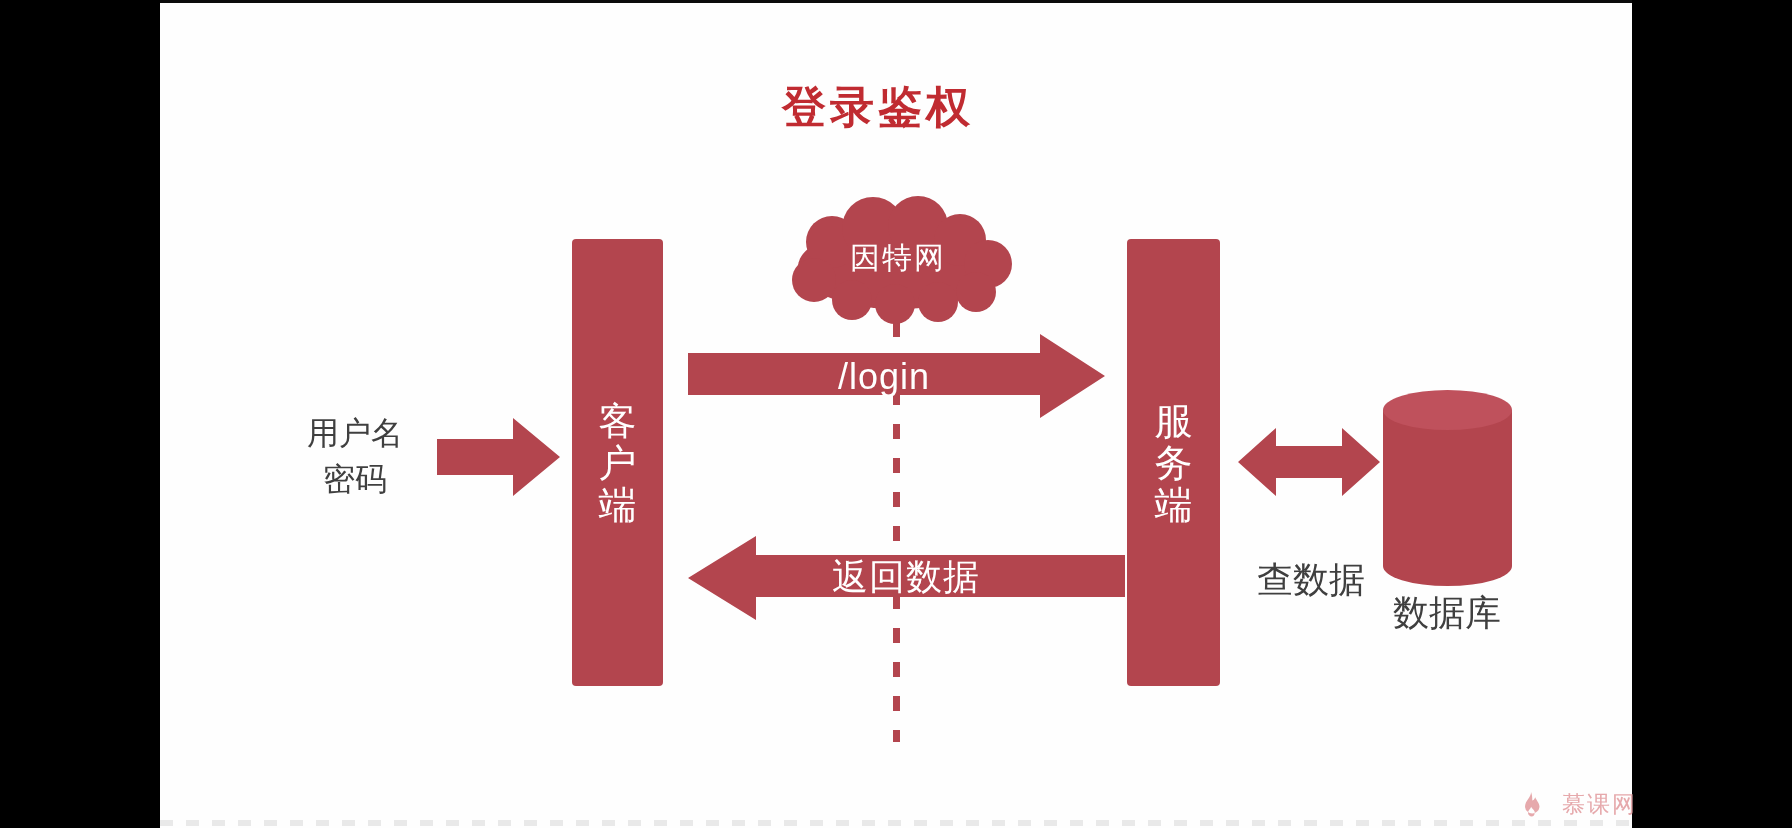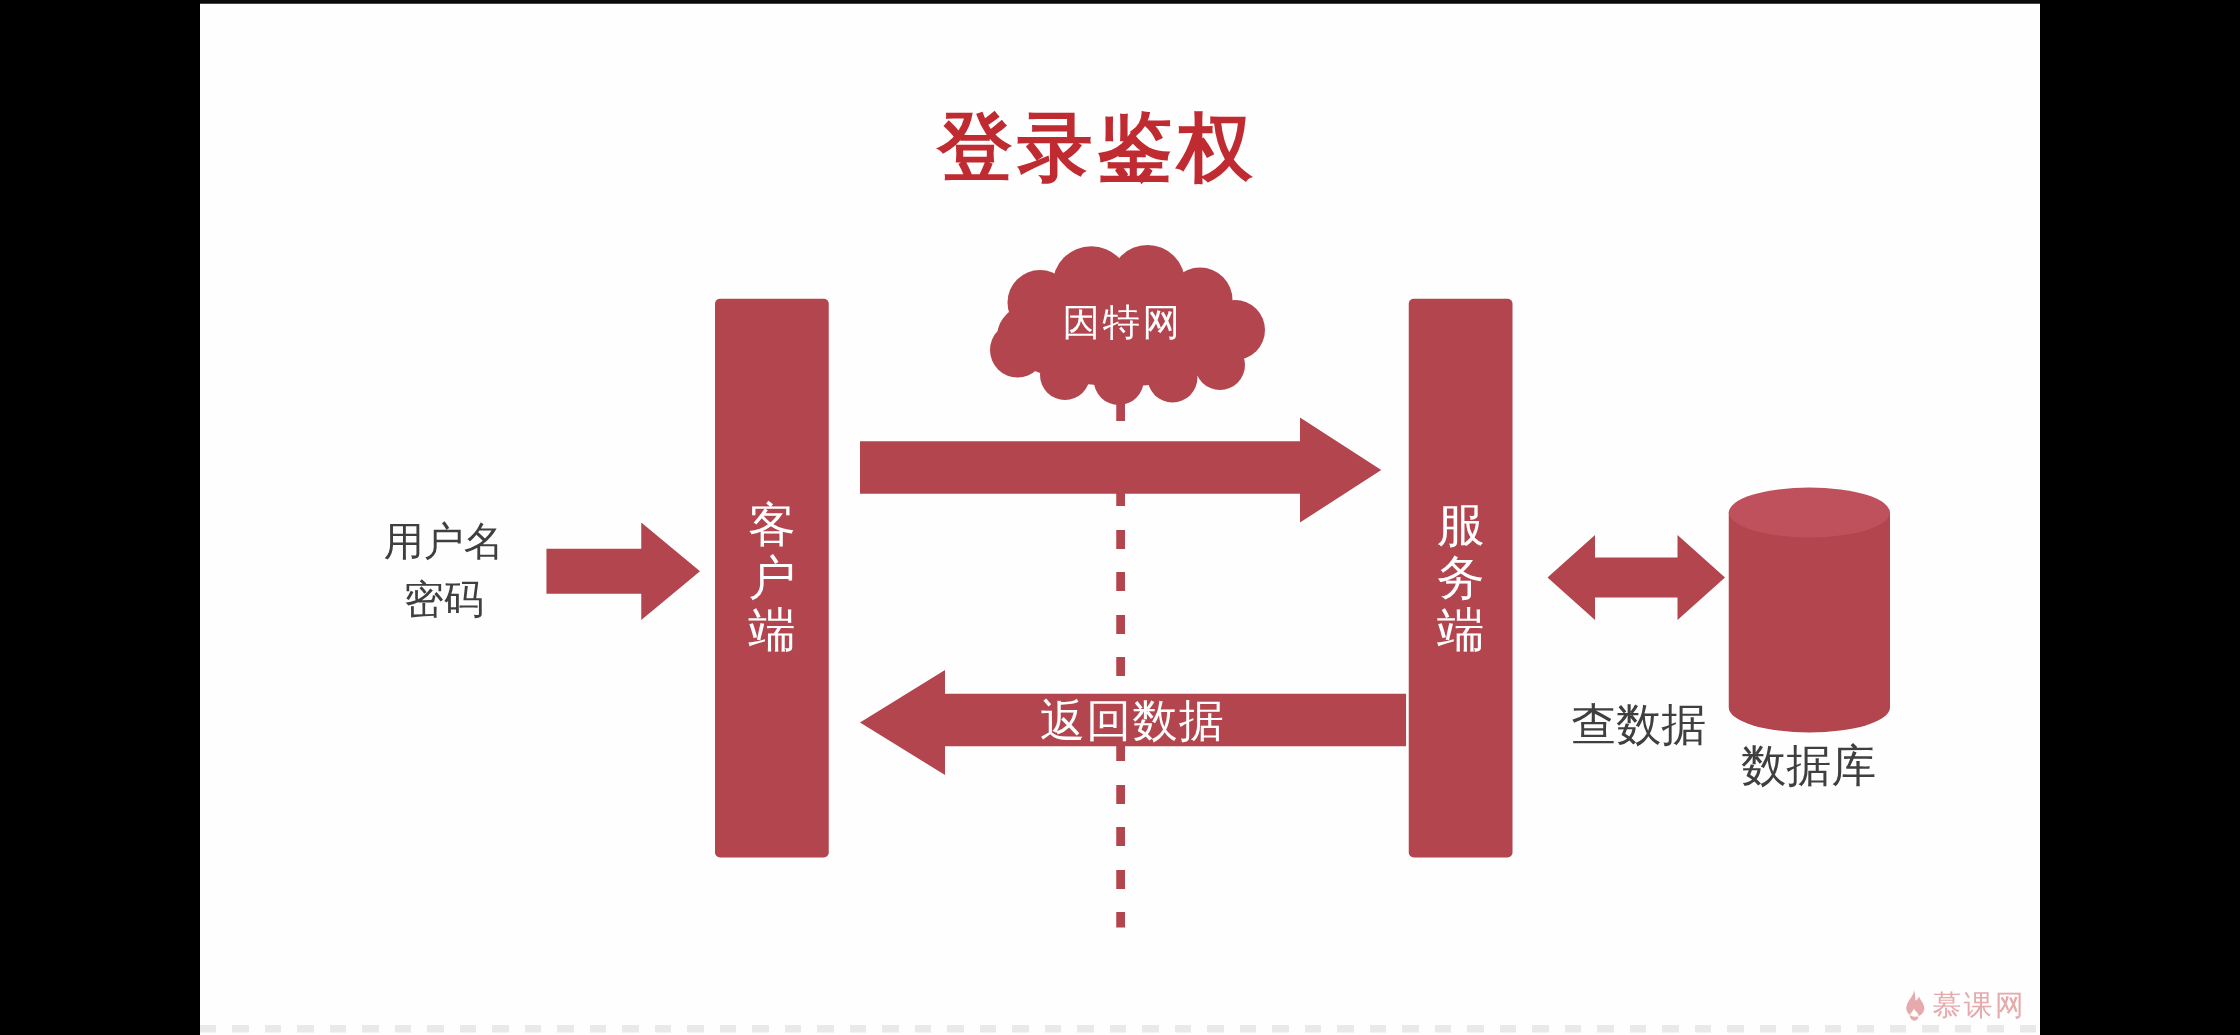--- a/index.html
+++ b/index.html
@@ -17,34 +17,34 @@
     position:relative;width:1792px;height:828px;background:#fefefe;
     overflow:hidden;font-family:"Liberation Sans","DejaVu Sans",sans-serif;
   }
   .bar{position:absolute;top:0;height:828px;width:160px;background:var(--letterbox);}
   .bar.left{left:0;} .bar.right{left:1632px;}
   .topline{position:absolute;left:160px;top:0;width:1472px;height:3px;background:#0b0b0b;}
   .bottom-dashes{position:absolute;left:160px;top:820px;width:1472px;height:6px;
     background:repeating-linear-gradient(90deg,var(--dash-gray) 0 13px,transparent 13px 26px);}
 
   .title{position:absolute;left:628px;top:78px;width:500px;text-align:center;
-    font-size:60px;font-weight:bold;color:var(--title-red);letter-spacing:4px;}
+    font-size:44px;font-weight:bold;color:var(--title-red);letter-spacing:4px;}
 
   .cloud{position:absolute;left:780px;top:192px;width:236px;height:133px;}
   .cloud svg{position:absolute;inset:0;}
   .cloud-label{position:absolute;inset:0;display:flex;align-items:center;justify-content:center;
     color:var(--white);font-size:30px;letter-spacing:2px;}
 
   .vline{position:absolute;left:893px;top:322px;width:7px;height:420px;
     background:repeating-linear-gradient(180deg,var(--shape-red) 0 15px,transparent 15px 34px);}
 
   .pillar{position:absolute;top:239px;height:447px;background:var(--shape-red);
     border-radius:4px;display:flex;align-items:center;justify-content:center;}
   .pillar.client{left:572px;width:91px;}
-  .pillar.server{left:1127px;width:83px;}
+  .pillar.server{left:1127px;width:93px;}
   .vlabel{width:40px;color:var(--white);font-size:38px;line-height:42px;
     text-align:center;word-break:break-all;}
 
   .credentials{position:absolute;left:275px;top:410px;width:160px;text-align:center;
     color:var(--text-dark);font-size:32px;line-height:46px;}
 
   .arrow-svg{position:absolute;}
   .red-fill{fill:var(--shape-red);}
   .a-in{left:437px;top:418px;}
   .a-login{left:688px;top:334px;}
@@ -56,21 +56,21 @@
   .login-label{left:764px;top:357px;}
   .return-label{left:786px;top:557px;}
 
   .side-label{position:absolute;width:160px;text-align:center;color:var(--text-dark);font-size:36px;}
   .compare-label{left:1225px;top:377px;}
   .query-label{left:1231px;top:508px;margin-top:48px;}
   .db-label{left:1367px;top:589px;}
 
   .db-cyl{left:1381px;top:386px;}
 
-  .watermark{position:absolute;left:1522px;top:789px;display:flex;align-items:center;gap:4px;
+  .watermark{position:absolute;left:1522px;top:789px;display:flex;align-items:center;gap:20px;
     color:var(--watermark-pink);font-size:23px;letter-spacing:2px;}
   .flame{width:20px;height:27px;}
   .flame path{fill:var(--watermark-pink);}
 </style>
 </head>
 <body>
 
 <div id="stage">
 
   <div class="bar left"></div>
@@ -112,20 +112,21 @@
     <div>密码</div>
   </div>
 
   <svg class="arrow-svg a-in" width="123" height="78" viewBox="0 0 123 78">
     <polygon class="red-fill" points="0,21 76,21 76,0 123,39 76,78 76,57 0,57"></polygon>
   </svg>
 
   <svg class="arrow-svg a-login" width="417" height="84" viewBox="0 0 417 84">
     <polygon class="red-fill" points="0,19 352,19 352,0 417,42 352,84 352,61 0,61"></polygon>
   </svg>
+  <div class="arrow-label login-label">/login</div>
 
   <svg class="arrow-svg a-return" width="437" height="84" viewBox="0 0 437 84">
     <polygon class="red-fill" points="0,42 68,0 68,19 437,19 437,61 68,61 68,84"></polygon>
   </svg>
   <div class="arrow-label return-label">返回数据</div>
 
 
   <svg class="arrow-svg a-db" width="142" height="68" viewBox="0 0 142 68">
     <polygon class="red-fill" points="0,34 38,0 38,18 104,18 104,0 142,34 104,68 104,50 38,50 38,68"></polygon>
   </svg>

